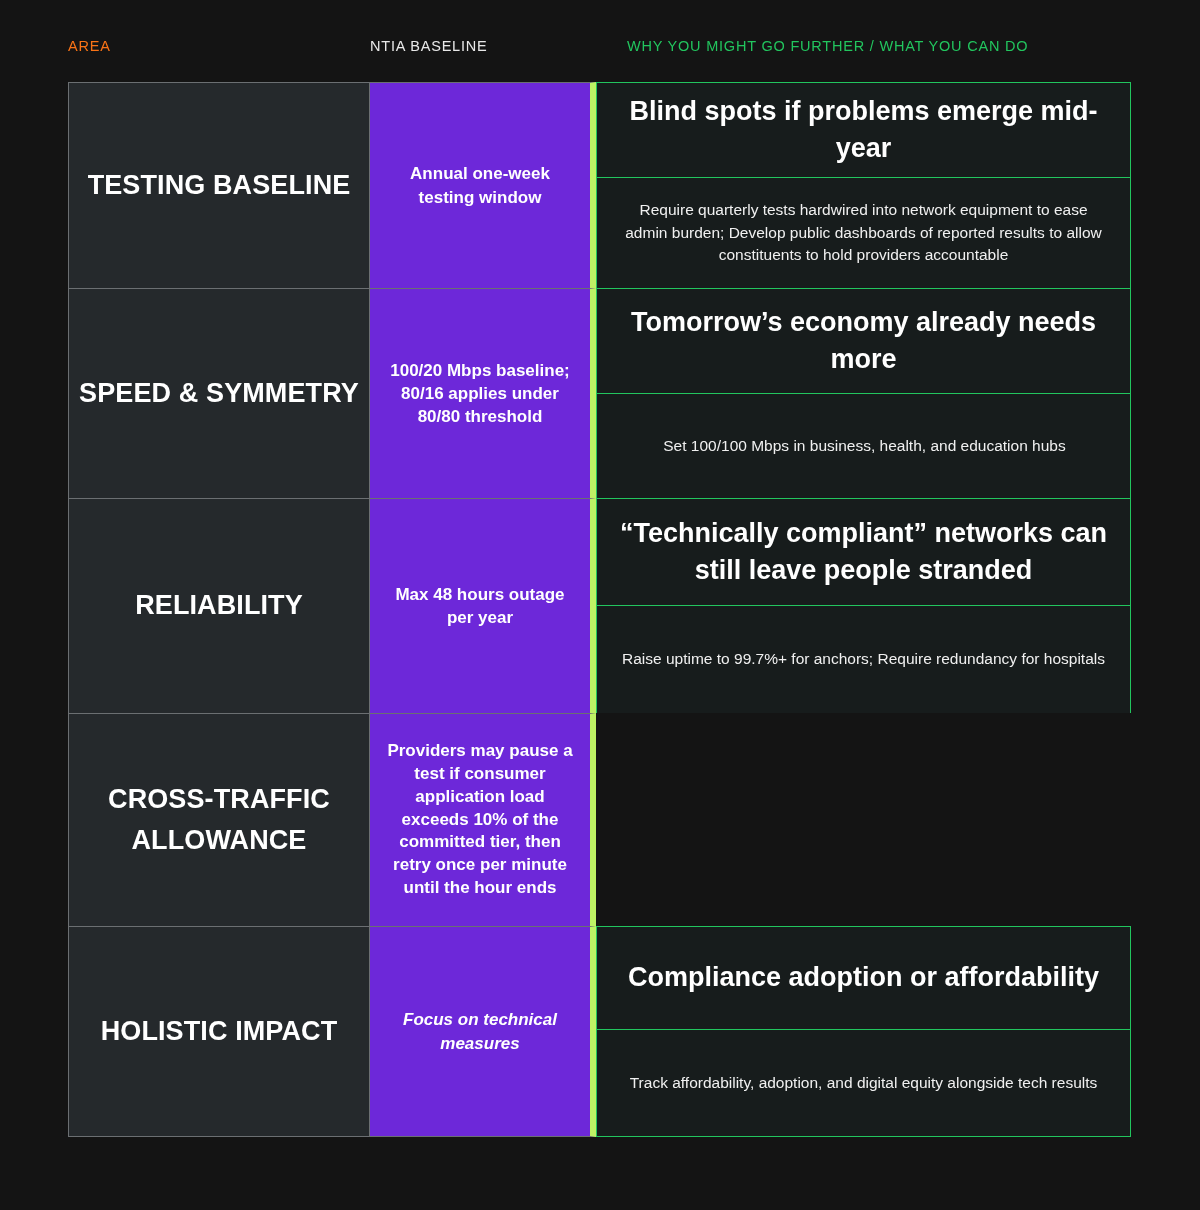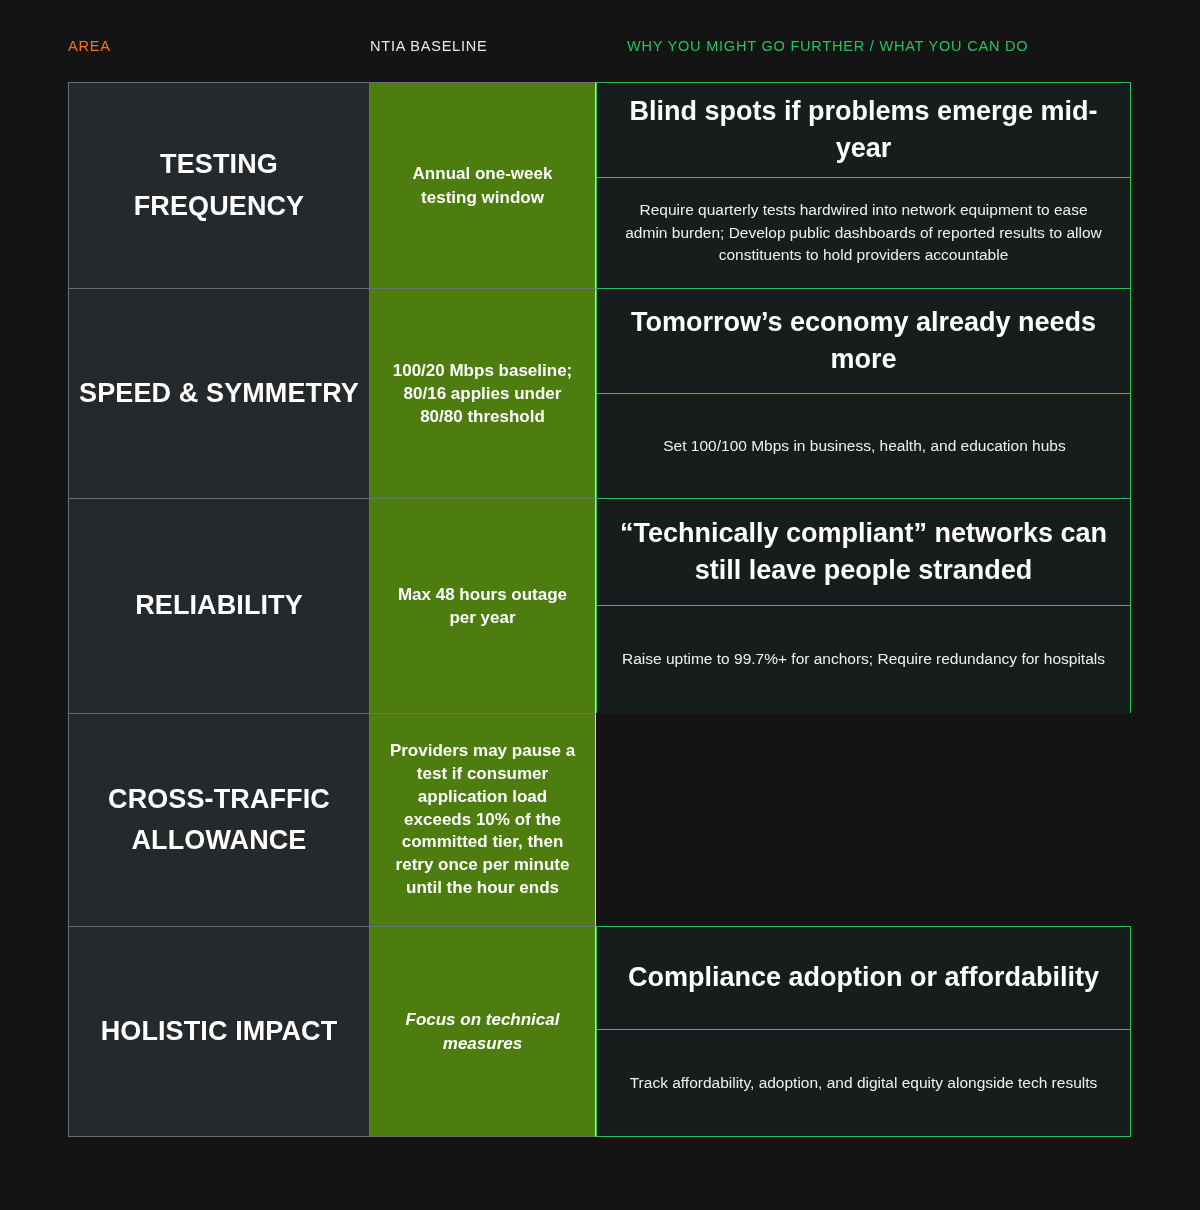--- a/index.html
+++ b/index.html
@@ -76,22 +76,22 @@
     color: #ffffff;
     text-align: center;
     line-height: 1.52;
     letter-spacing: 0.004em;
   }
 
   
   .cell-baseline {
     width: 226px;
     flex: 0 0 226px;
-    background: #4d7c0f;
-    border-right: 1px solid #bef264;
+    background: #6d28d9;
+    border-right: 6px solid #bef264;
     border-top: 1px solid #6b6f72;
     display: flex;
     align-items: center;
     justify-content: center;
     padding: 6px 14px;
   }
   .row:last-child .cell-baseline { border-bottom: 1px solid #6b6f72; font-style: italic; }
 
   .baseline-label {
     font-size: 17px;
@@ -172,21 +172,21 @@
   <div class="col-headers">
     <div class="col-head h-area">AREA</div>
     <div class="col-head h-baseline">NTIA BASELINE</div>
     <div class="col-head h-further">WHY YOU MIGHT GO FURTHER / WHAT YOU CAN DO</div>
   </div>
 
   <div class="table">
 
     <div class="row row-1">
       <div class="cell-area">
-        <div class="area-label">TESTING FREQUENCY</div>
+        <div class="area-label">TESTING BASELINE</div>
       </div>
       <div class="cell-baseline">
         <div class="baseline-label">Annual one-week testing window</div>
       </div>
       <div class="cell-further">
         <div class="sub-why">
           <div class="why-text">Blind spots if problems emerge mid-year</div>
         </div>
         <div class="sub-what">
           <div class="what-text">Require quarterly tests hardwired into network equipment to ease admin burden; Develop public dashboards of reported results to allow constituents to hold providers accountable</div>

